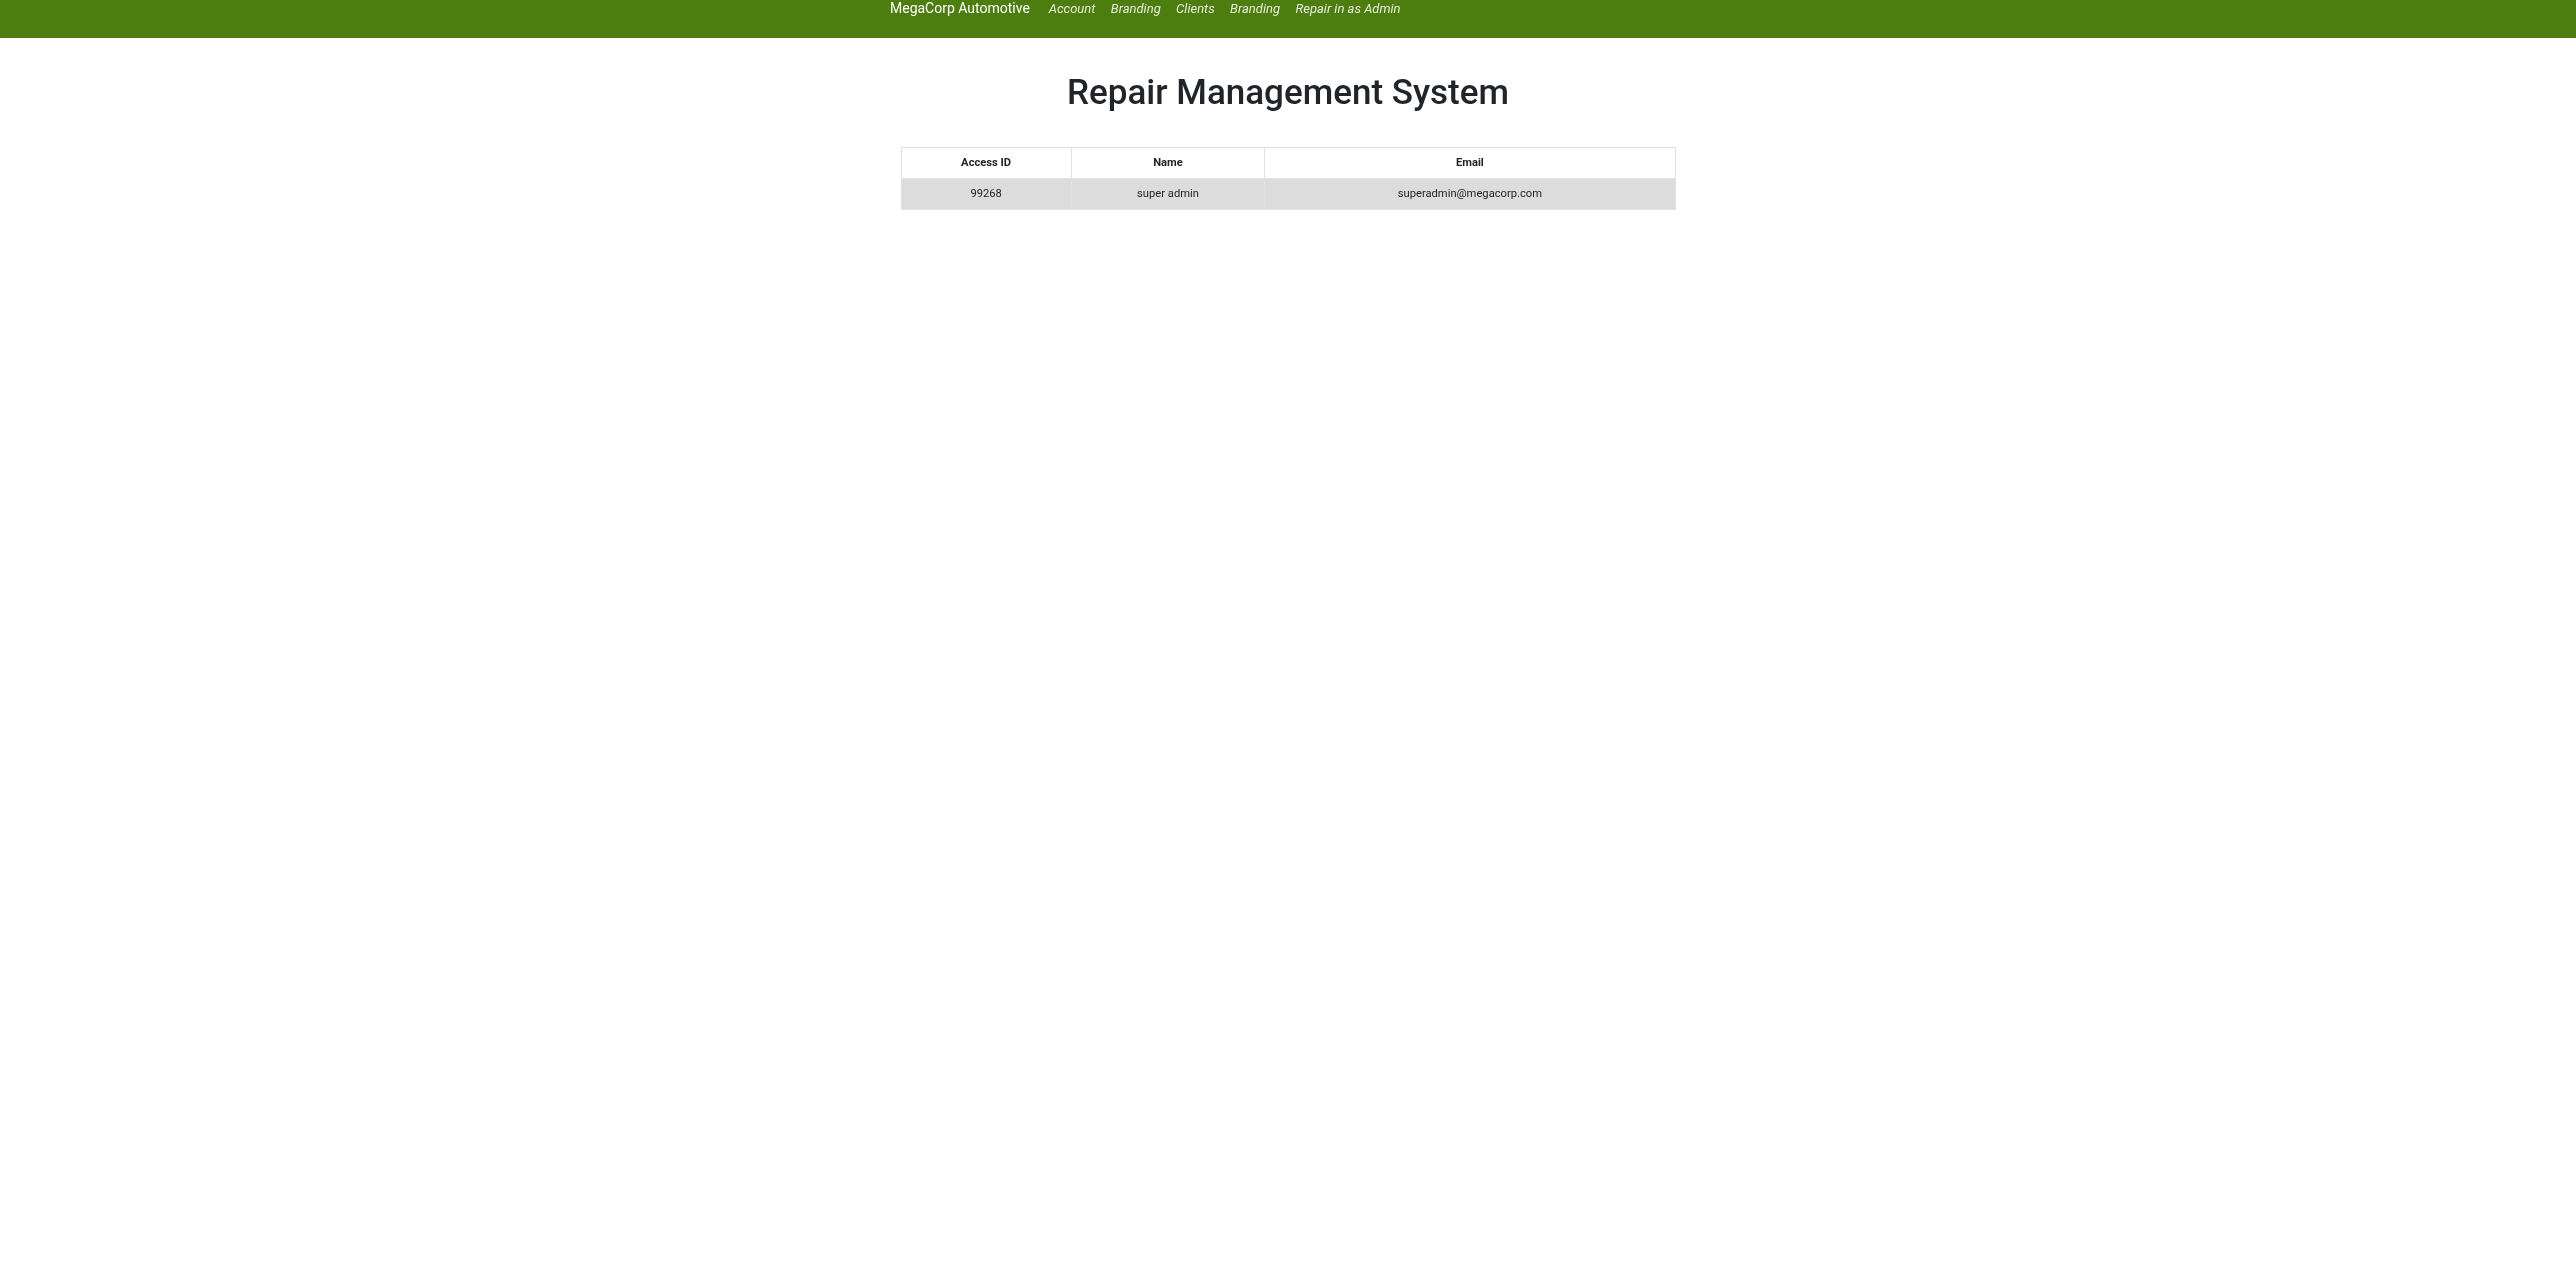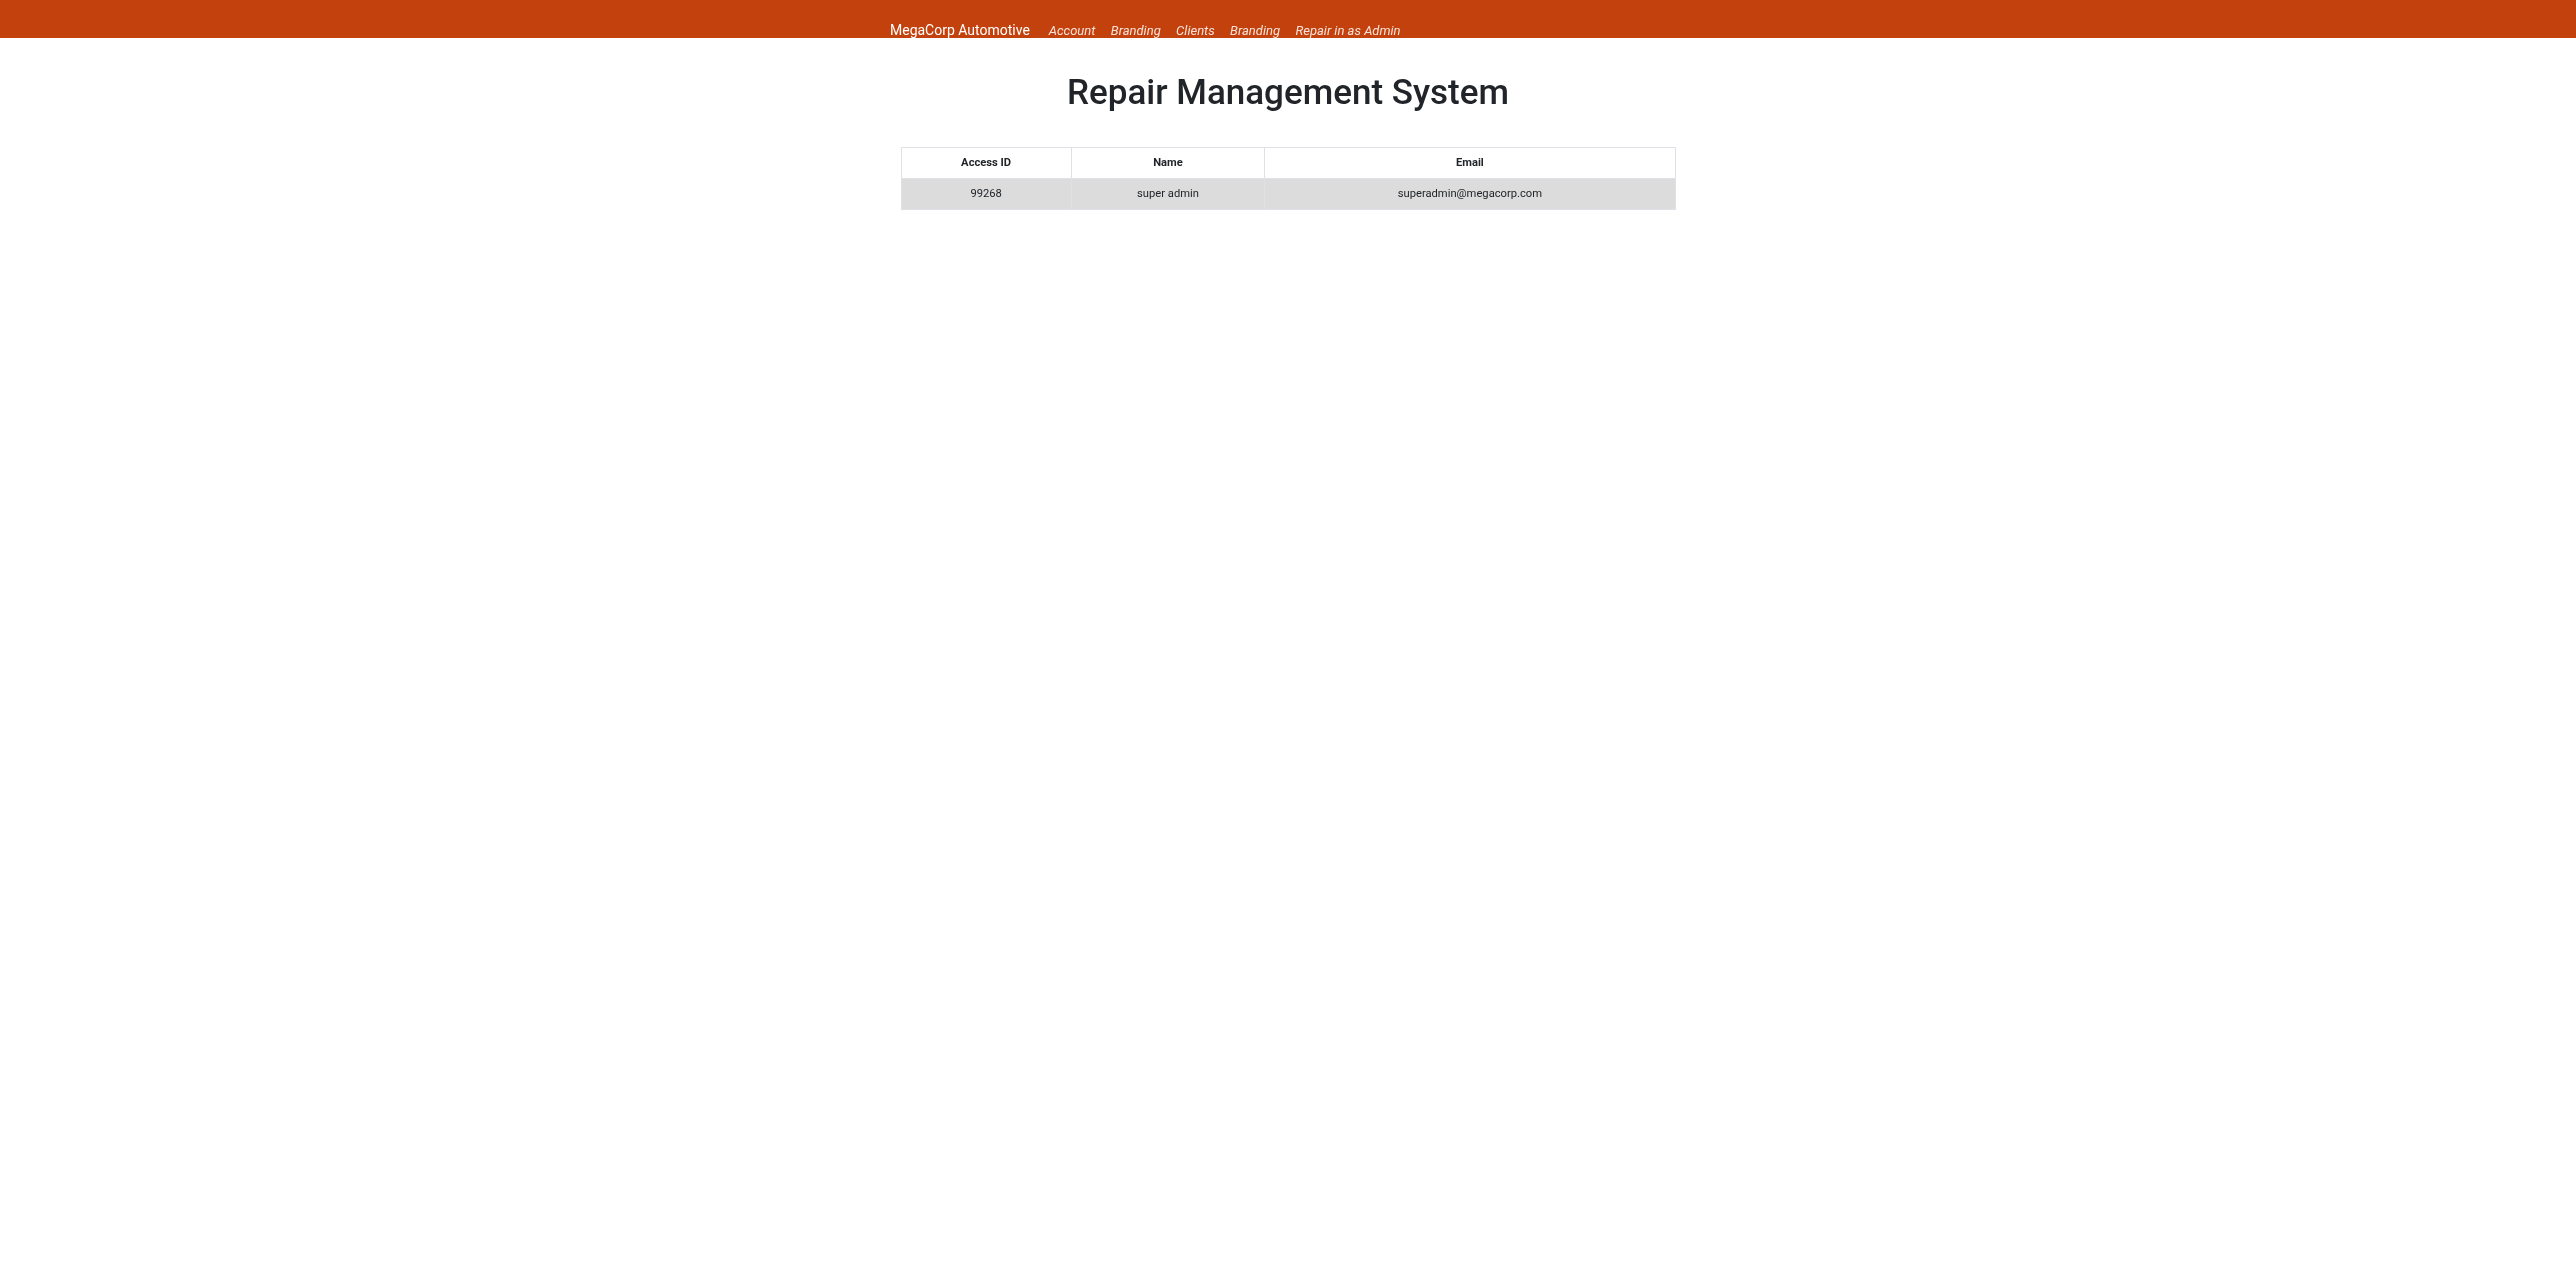--- a/index.html
+++ b/index.html
@@ -6,24 +6,24 @@
       margin: 0;
       padding: 0;
       box-sizing: border-box;
     }
     body {
       font-family: -apple-system, BlinkMacSystemFont, "Segoe UI", Roboto, "Helvetica Neue", Arial, sans-serif;
       background: #ffffff;
       color: #212529;
     }
     .navbar {
-      background-color: #c2410c;
+      background-color: #4d7c0f;
       height: 38px;
       display: flex;
-      align-items: flex-end;
+      align-items: flex-start;
       padding: 0 11.2px;
     }
     .navbar-inner {
       max-width: 796px;
       width: 100%;
       margin: 0 auto;
       display: flex;
       align-items: center;
     }
     .navbar-brand {

